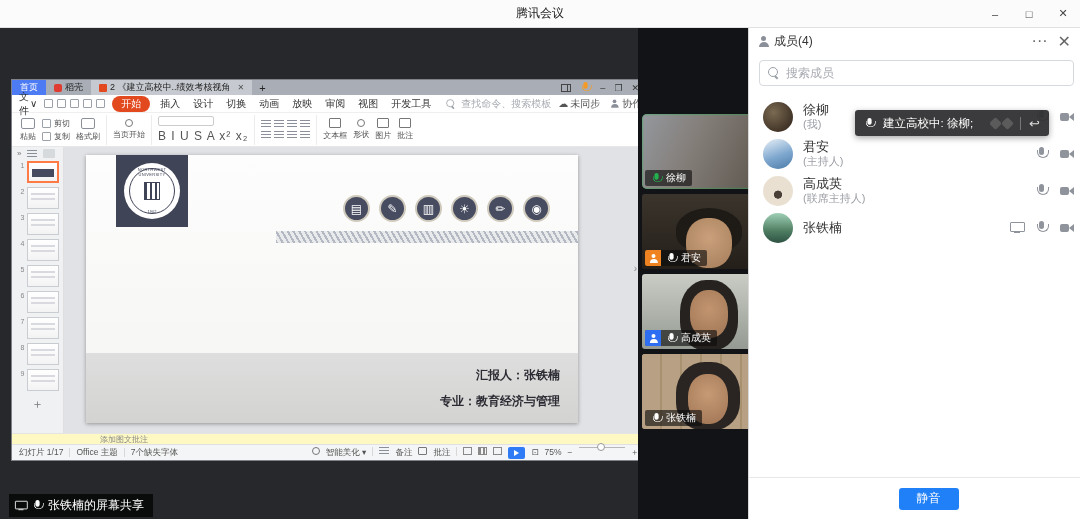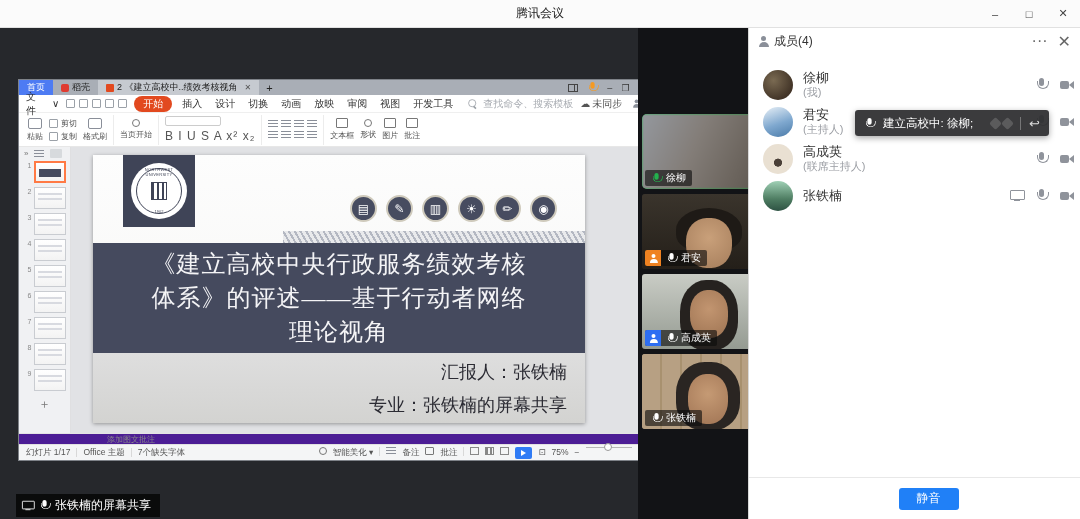--- a/index.html
+++ b/index.html
@@ -6,41 +6,41 @@
 html,body{width:1080px;height:519px;overflow:hidden}
 body{font-family:"Liberation Sans","DejaVu Sans",sans-serif;position:relative;background:#26282c;color:#333}
 
 
 .titlebar{position:absolute;left:0;top:0;width:1080px;height:28px;background:#fbfbfb;border-bottom:1px solid #e1e1e1;display:flex;align-items:center;justify-content:center;z-index:40}
 .titlebar .title{font-size:12px;color:#222}
 .win-controls{position:absolute;right:0;top:0;height:27px;display:flex}
 .win-btn{width:34px;height:27px;display:flex;align-items:center;justify-content:center;font-size:11px;color:#444}
 
 
-.share{position:absolute;left:16px;top:28px;width:638px;height:491px;background:#26282c}
+.share{position:absolute;left:9px;top:28px;width:638px;height:491px;background:#26282c}
 .share-banner{position:absolute;left:0;bottom:2px;background:rgba(8,8,8,.9);color:#fff;display:flex;align-items:center;gap:5px;padding:3px 9px 3px 5px;font-size:12px;z-index:5}
 
 
 .wps{position:absolute;left:3px;top:52px;width:634px;height:380px;background:#fff;box-shadow:0 0 0 1px #7e8288;font-size:10px}
 .wps-tabs{height:15px;background:#a9aeb6;display:flex;align-items:stretch;font-size:9px;overflow:hidden}
 .wtab{display:flex;align-items:center;padding:0 8px;gap:3px;white-space:nowrap}
 .wtab.home{background:#4d7bf3;color:#fff}
 .wtab.docer{color:#222}
 .docer-ic{width:8px;height:8px;border-radius:2px;background:#e03b30;flex:none}
 .wtab.doc{background:#c6cad0;color:#222;max-width:170px;overflow:hidden}
 .ppt-ic{width:8px;height:8px;border-radius:1px;background:#e2491f;flex:none}
 .tab-close{margin-left:4px;color:#555;font-size:8px}
 .wps-tabs .plus{color:#222;padding:0 7px;display:flex;align-items:center;font-size:11px}
 .wps-tabs .spacer{flex:1}
 .wps-win-ic{display:flex;align-items:center;gap:9px;padding-right:7px;color:#333}
 .ic-layout{width:10px;height:8px;border:1px solid #444;position:relative;flex:none}
 .ic-layout::after{content:"";position:absolute;left:55%;top:0;bottom:0;width:1px;background:#444}
 
 .wps-menu{height:18px;display:flex;align-items:center;padding:0 7px;gap:7px;border-bottom:1px solid #efefef;font-size:10px;color:#333}
-.file-btn{display:flex;gap:16px;align-items:center}
+.file-btn{display:flex;gap:1px;align-items:center}
 .quick-ics{display:flex;gap:4px}
 .qic{width:9px;height:9px;border:1px solid #9ba1a8;border-radius:1px}
 .mtab{padding:1px 3px;white-space:nowrap}
 .mtab.active{background:#e2491f;color:#fff;border-radius:9px;padding:1px 9px}
 .menu-search{color:#a7abb1;display:flex;align-items:center;gap:4px;margin-left:4px;white-space:nowrap}
 .menu-right{margin-left:auto;display:flex;gap:9px;align-items:center;color:#555;white-space:nowrap}
 .mr-item{display:flex;align-items:center;gap:2px}
 
 .wps-ribbon{height:34px;display:flex;align-items:center;border-bottom:1px solid #e7e7e7;padding:0 2px;color:#555;overflow:hidden}
 .rgroup{display:flex;align-items:center;gap:6px;padding:0 6px;border-right:1px solid #ececec;height:30px;flex:none}
@@ -73,26 +73,26 @@
 .seal::before{content:"";position:absolute;inset:5px;border:1px solid #3f4457;border-radius:50%}
 .seal-txt{position:absolute;top:4px;left:0;right:0;text-align:center;font-size:4px;color:#3f4457;letter-spacing:.3px}
 .seal-year{position:absolute;bottom:5px;left:0;right:0;text-align:center;font-size:4px;color:#3f4457}
 .seal-core{width:16px;height:18px;background:repeating-linear-gradient(90deg,#3f4457 0 2px,#fff 2px 5px);border:1px solid #3f4457}
 .icon-row{position:absolute;right:28px;top:40px;display:flex;gap:9px}
 .circ{width:27px;height:27px;border-radius:50%;background:#474c60;border:2px solid #cfcabc;color:#fff;display:flex;align-items:center;justify-content:center;font-size:12px}
 .hatch{position:absolute;left:190px;right:0;top:76px;height:12px;background:repeating-linear-gradient(60deg,#b4b8c2 0 2px,#e9eaec 2px 5px)}
 .title-band{position:absolute;left:0;right:0;top:88px;height:110px;background:#454a5e;color:#f4f4f6;display:flex;flex-direction:column;align-items:center;justify-content:center;font-family:"Liberation Serif","DejaVu Serif",serif}
 .title-line{font-size:24px;line-height:34px;letter-spacing:1px;white-space:nowrap}
 .slide-bottom{position:absolute;left:0;right:0;top:198px;bottom:0;background:linear-gradient(180deg,#dedede,#d3d3d1);display:flex;flex-direction:column;align-items:flex-end;justify-content:center;padding-right:18px;gap:9px}
-.sb-line{font-size:18px;font-weight:normal;color:#2b2b33}
+.sb-line{font-size:12px;font-weight:bold;color:#2b2b33}
 .canvas-scroll{position:absolute;right:0;top:0;bottom:0;width:8px;background:#eceded;border-left:1px solid #dcdcdc}
 .cs-thumb{position:absolute;top:2px;left:1px;width:5px;height:46px;background:#c3c6ca;border-radius:2px}
 .canvas-chevron{position:absolute;right:9px;top:116px;color:#888;font-size:10px}
 
-.wps-notes{position:absolute;left:0;right:0;bottom:16px;height:11px;background:#4c1d95;border-top:1px solid #e4e4e4;font-size:8px;color:#888;display:flex;align-items:center;padding-left:88px}
+.wps-notes{position:absolute;left:0;right:0;bottom:16px;height:11px;background:#fef9c3;border-top:1px solid #e4e4e4;font-size:8px;color:#888;display:flex;align-items:center;padding-left:88px}
 .wps-status{position:absolute;left:0;right:0;bottom:0;height:16px;background:#f4f5f6;border-top:1px solid #e1e1e1;display:flex;align-items:center;font-size:8.5px;color:#555;padding:0 7px;gap:6px;white-space:nowrap}
 .st-sep{width:1px;height:9px;background:#d8d8d8}
 .st-right{margin-left:auto;display:flex;gap:6px}
 .dot-ic{width:8px;height:8px;border:1px solid #777;border-radius:50%}
 .box-ic{width:12px;height:10px;border:1px solid #777;border-radius:1px;flex:none}
 .vic{width:9px;height:8px;border:1px solid #888}
 .vic.b{background:repeating-linear-gradient(90deg,#888 0 2px,transparent 2px 4px)}
 .play-btn{width:17px;height:12px;background:#2f7bf5;border-radius:2px;position:relative}
 .play-btn::after{content:"";position:absolute;left:6px;top:3px;border-left:5px solid #fff;border-top:3px solid transparent;border-bottom:3px solid transparent}
 .slider{width:46px;height:1px;background:#b7b7b7;position:relative}
@@ -374,28 +374,23 @@
           </div>
           <div class="icon-row">
             <span class="circ">▤</span>
             <span class="circ">✎</span>
             <span class="circ">▥</span>
             <span class="circ">☀</span>
             <span class="circ">✏</span>
             <span class="circ">◉</span>
           </div>
           <div class="hatch"></div>
-          <div class="title-band">
-            <span class="title-line">《建立高校中央行政服务绩效考核</span>
-            <span class="title-line">体系》的评述——基于行动者网络</span>
-            <span class="title-line">理论视角</span>
-          </div>
           <div class="slide-bottom">
             <span class="sb-line">汇报人：张铁楠</span>
-            <span class="sb-line">专业：张铁楠的屏幕共享</span>
+            <span class="sb-line">专业：教育经济与管理</span>
           </div>
         </div>
         <div class="canvas-scroll">
             <i class="cs-thumb"></i>
           </div>
         <span class="canvas-chevron">›</span>
       </div>
     </div>
 
     <div class="wps-notes">
@@ -479,20 +474,24 @@
   <div class="p-header">
     <i class="ic-person gray"></i>
     <span class="p-title">成员(4)</span>
     <span class="p-actions">
       <span>···</span>
       <span>✕</span>
     </span>
     <span class="menu-btn">≡</span>
   </div>
 
+  <div class="p-search">
+    <i class="ic-search"></i>
+    <input placeholder="搜索成员" style="">
+  </div>
 
   <div class="m-list">
     <div class="m-row">
       <i class="m-av av1"></i>
       <span class="m-info">
         <span class="m-name">徐柳</span>
         <span class="m-role">(我)</span>
       </span>
       <span class="m-ics">
         <i class="ic-mic"></i>

